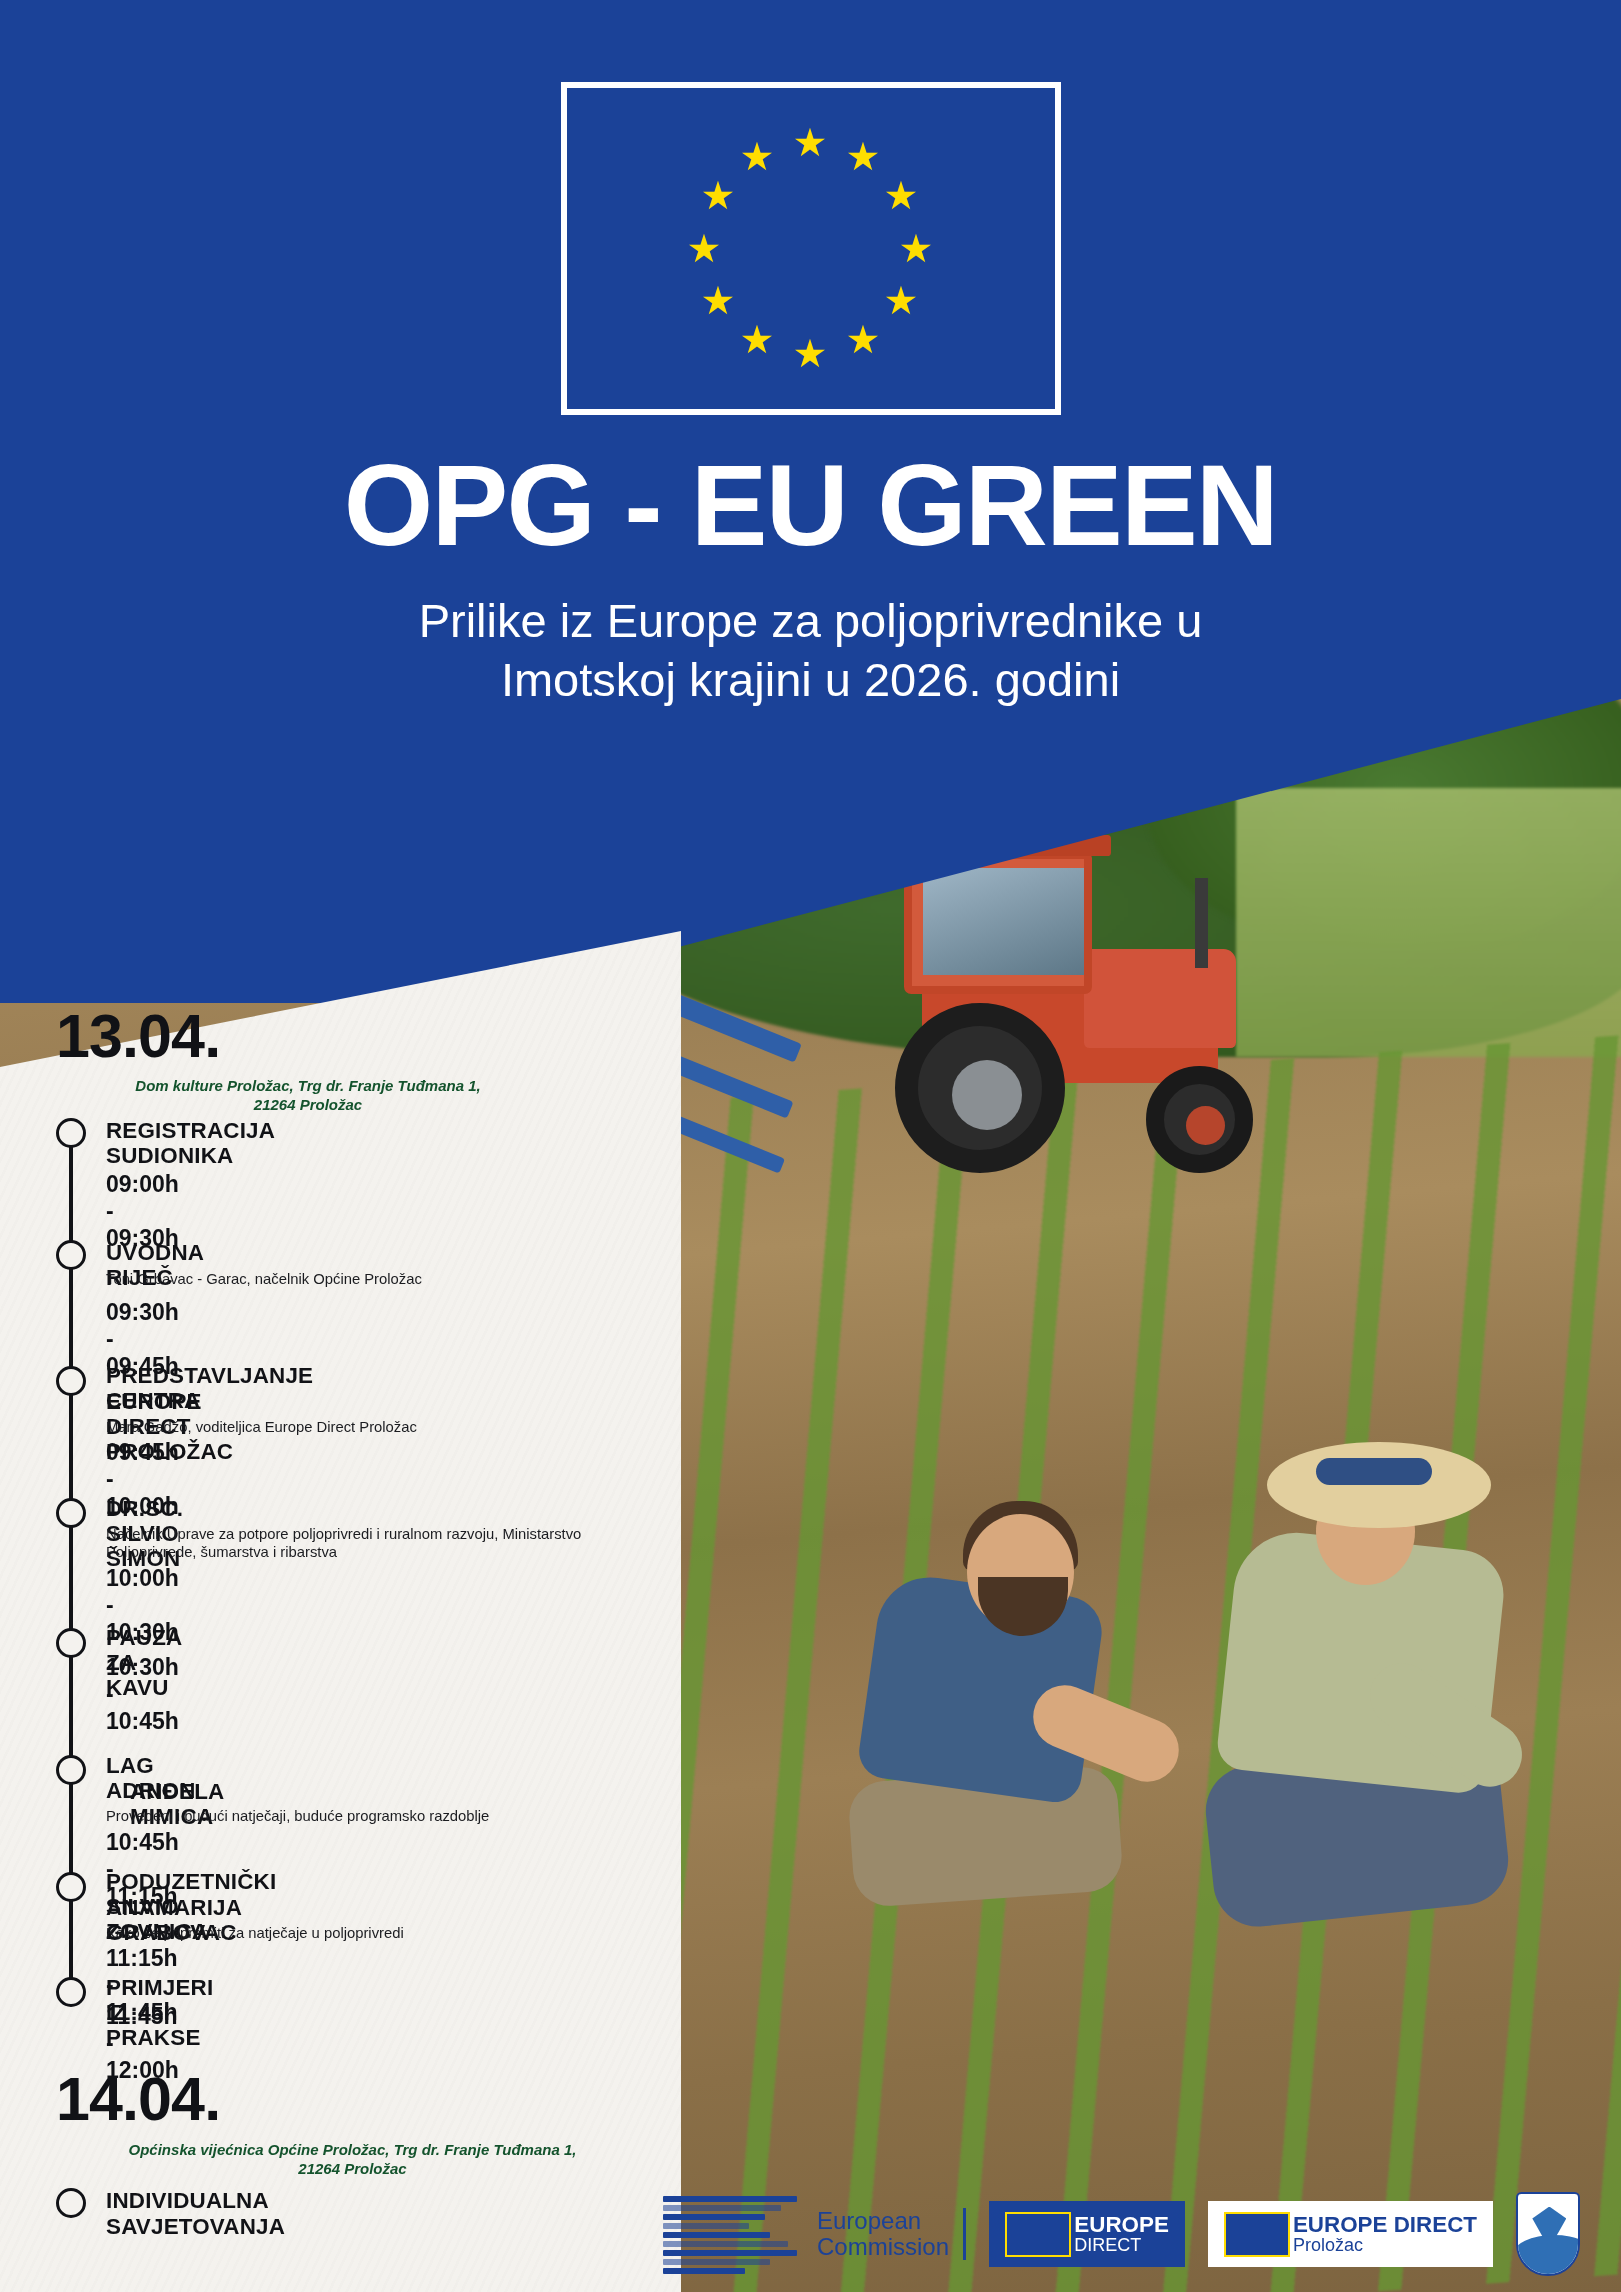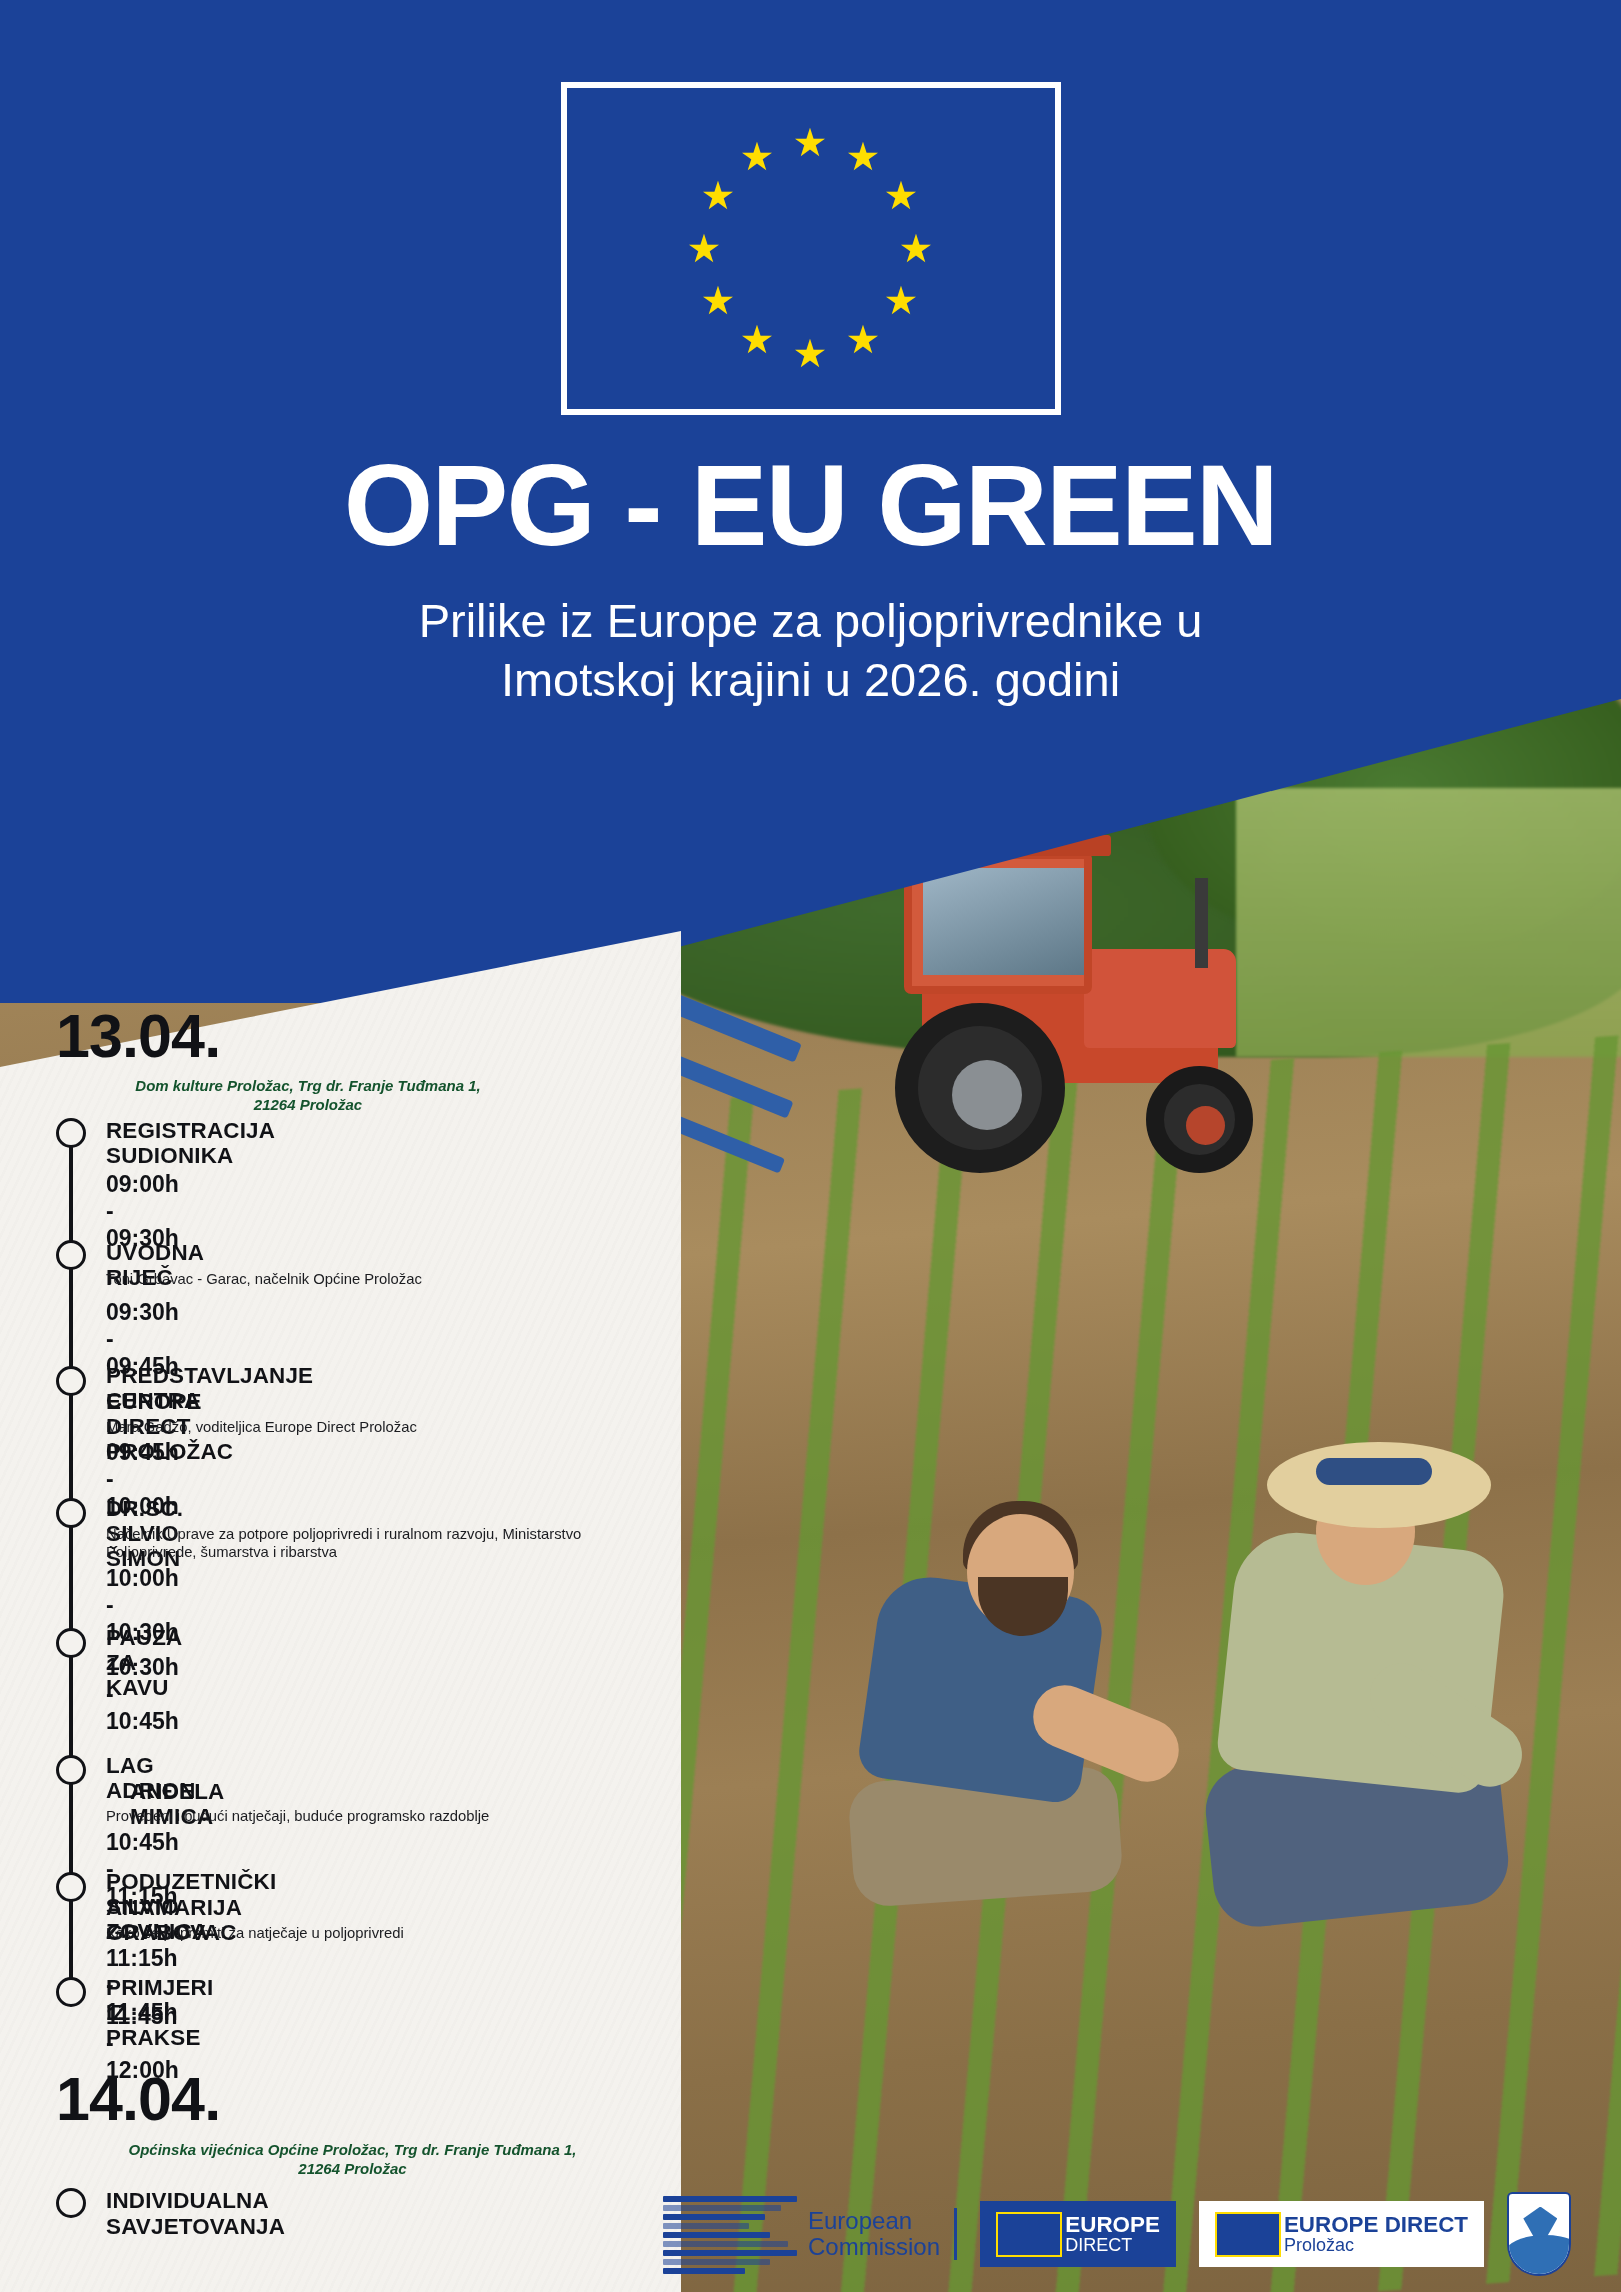--- a/index.html
+++ b/index.html
@@ -172,21 +172,21 @@
   .it-time {
     position: absolute; left: 106px;
     color: #111216; font-size: 23px; font-weight: 800;
   }
 
   
   .footer {
     position: absolute; left: 663px; top: 2176px; width: 958px; height: 116px;
     display: flex; align-items: center; gap: 23px;
   }
-  .ec-logo { display: flex; align-items: center; gap: 11px; }
+  .ec-logo { display: flex; align-items: center; gap: 20px; }
   .ec-flagmark { width: 134px; height: 77px; position: relative; }
   .ec-flagmark i {
     position: absolute; left: 0; display: block; height: 6.3px; background: #1b4298;
     border-radius: 0.9px;
   }
   .ec-text {
     color: #1b4298; font-size: 24px; line-height: 1.08; font-weight: 400;
     border-right: 3.6px solid #1b4298; padding-right: 14.3px;
   }
   .ed-logo {

